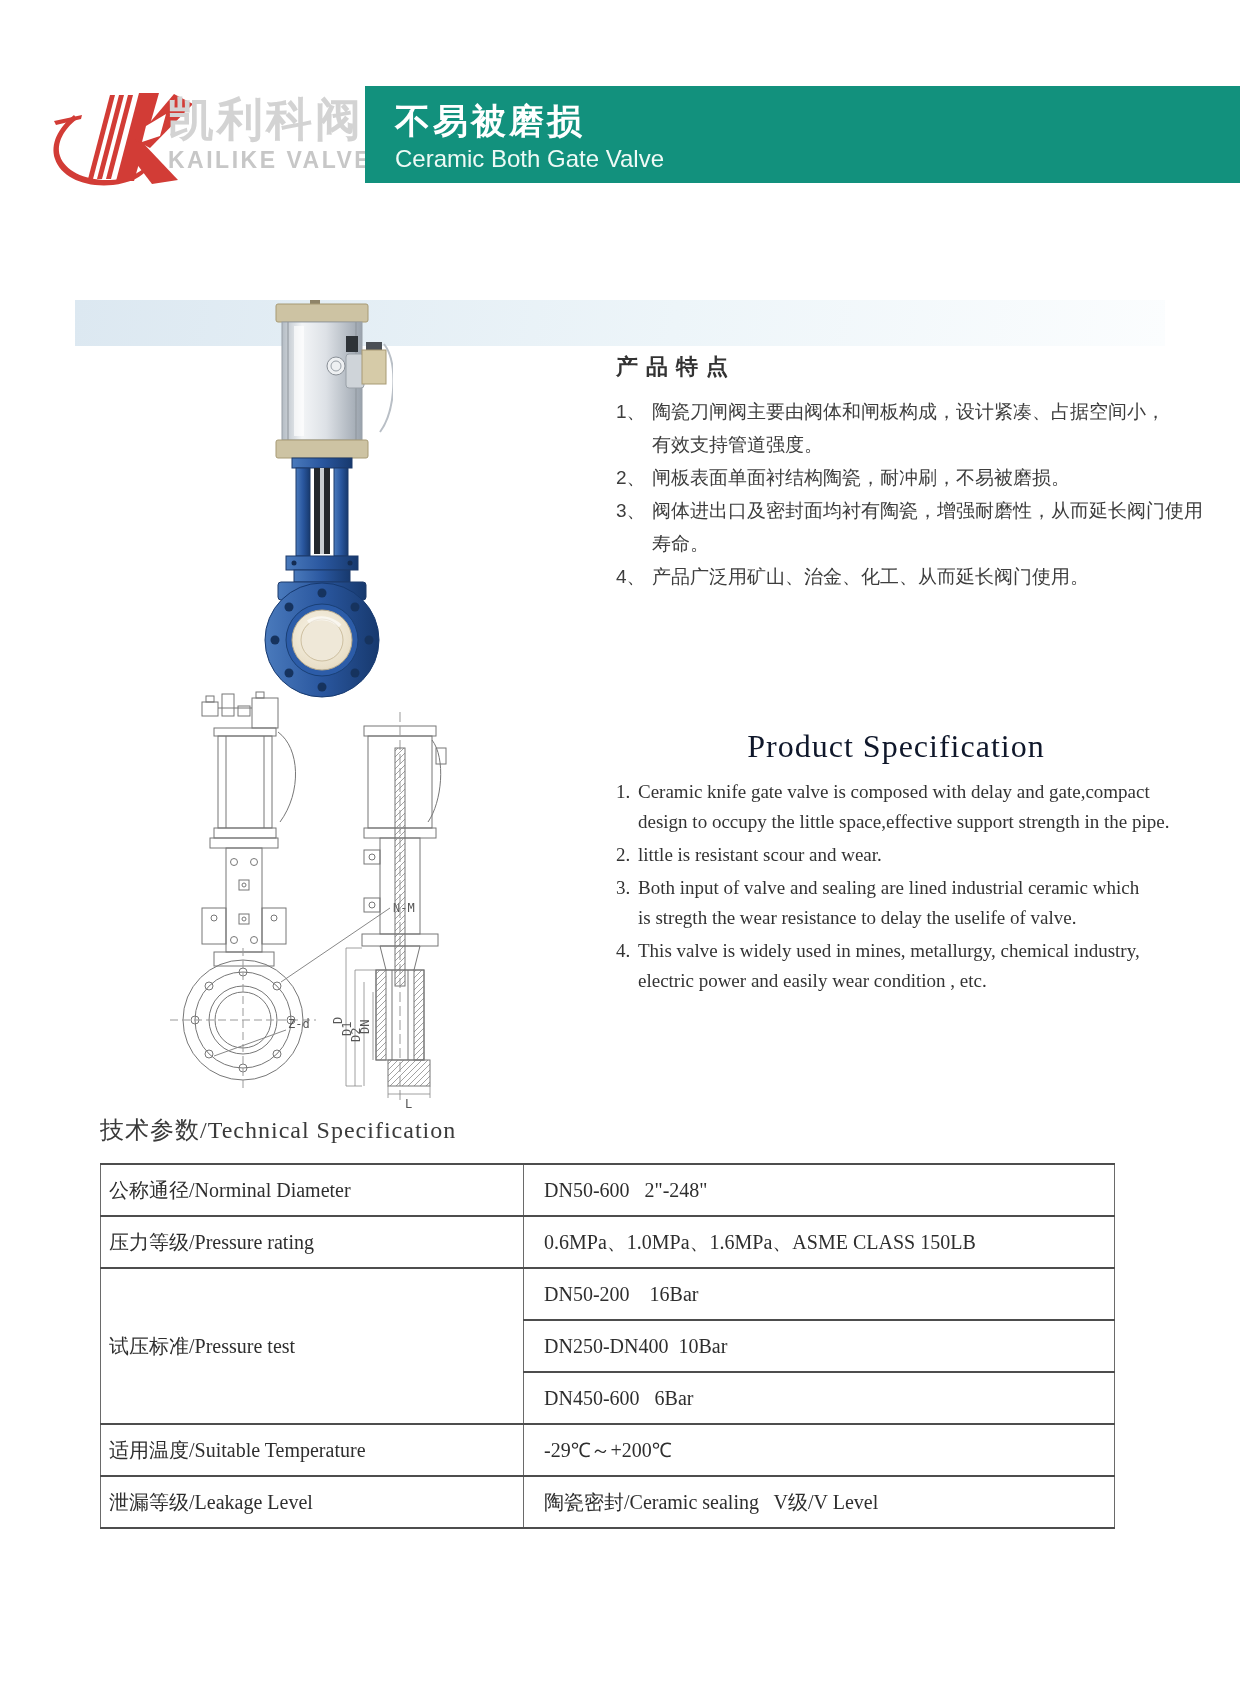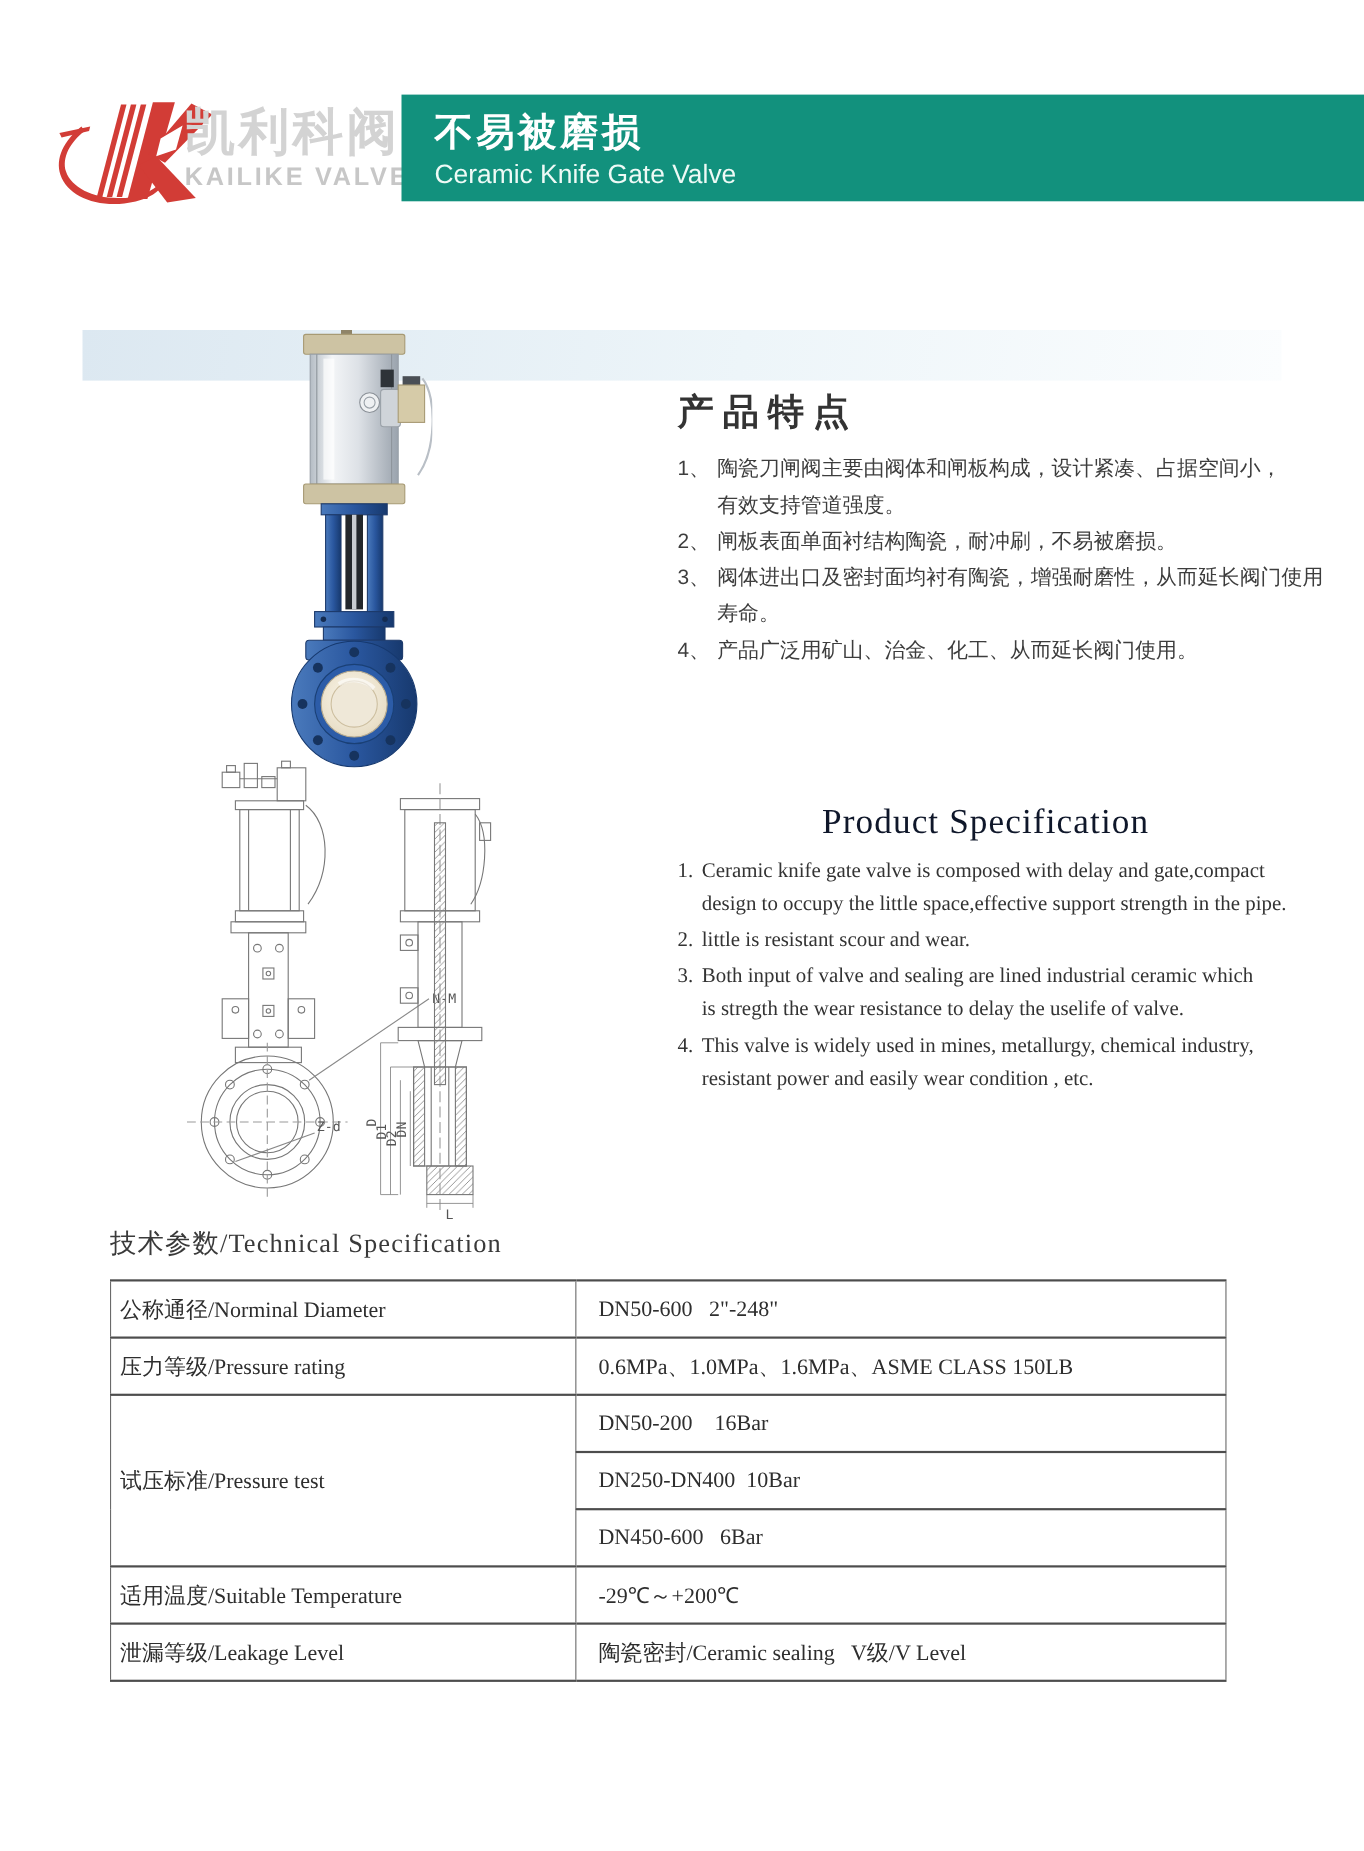--- a/index.html
+++ b/index.html
@@ -17,21 +17,21 @@
   .banner-cn{font-size:35px;font-weight:700;color:#ffffff;letter-spacing:3px;line-height:1.15;}
   .banner-en{font-size:24px;color:#eefaf6;margin-top:4px;font-weight:400;}
 
   
   .photo-band{position:absolute;left:75px;top:300px;width:1090px;height:46px;
               background:linear-gradient(100deg,#dce8f1 0%,#edf5f9 55%,#fbfdfe 100%);}
   .valve-photo{position:absolute;left:248px;top:300px;}
 
   
   .features{position:absolute;left:616px;top:352px;width:560px;}
-  .features-title{font-size:33px;font-weight:600;color:#333;letter-spacing:8px;}
+  .features-title{font-size:22px;font-weight:600;color:#333;letter-spacing:8px;}
   .feat-list{margin-top:13px;}
   .feat-item{display:flex;font-size:19px;color:#3d3d3d;line-height:33px;}
   .feat-num{flex:none;width:36px;}
   .feat-lines div{white-space:nowrap;}
 
   
   .drawings{position:absolute;left:140px;top:652px;}
   .drawings text{font-family:"DejaVu Sans Mono",monospace;font-size:12px;fill:#555;}
 
   
@@ -72,21 +72,21 @@
       <path d="M96 42 L116 30 L110 52 L92 58 Z" fill="#ffffff"></path>
     </g>
   </svg>
   <div class="brand">
     <div class="brand-cn">凯利科阀门</div>
     <div class="brand-en">KAILIKE VALVES</div>
   </div>
 
   <div class="banner">
     <div class="banner-cn">不易被磨损</div>
-    <div class="banner-en">Ceramic Knife Gate Valve</div>
+    <div class="banner-en">Ceramic Both Gate Valve</div>
   </div>
 
   <div class="photo-band"></div>
 
   <svg class="valve-photo" width="145" height="400" viewBox="0 0 145 400">
     <defs>
       <linearGradient id="cylG" x1="0" y1="0" x2="1" y2="0">
         <stop offset="0" stop-color="#b4bcc4"></stop>
           <stop offset="0.25" stop-color="#f3f5f7"></stop>
         <stop offset="0.55" stop-color="#dde1e6"></stop>
@@ -296,21 +296,21 @@
         <span class="pspec-num">3.</span>
         <div class="pspec-lines">
           <div>Both input of valve and sealing are lined industrial ceramic which</div>
           <div>is stregth the wear resistance to delay the uselife of valve.</div>
         </div>
       </div>
       <div class="pspec-item">
         <span class="pspec-num">4.</span>
         <div class="pspec-lines">
           <div>This valve is widely used in mines, metallurgy, chemical industry,</div>
-          <div>resistant power and easily wear condition , etc.</div>
+          <div>electric power and easily wear condition , etc.</div>
         </div>
       </div>
     </div>
   </div>
 
   <div class="tech-title">技术参数/Technical Specification</div>
 
   <table class="spec-table">
     <colgroup>
         <col style="width:423px">

